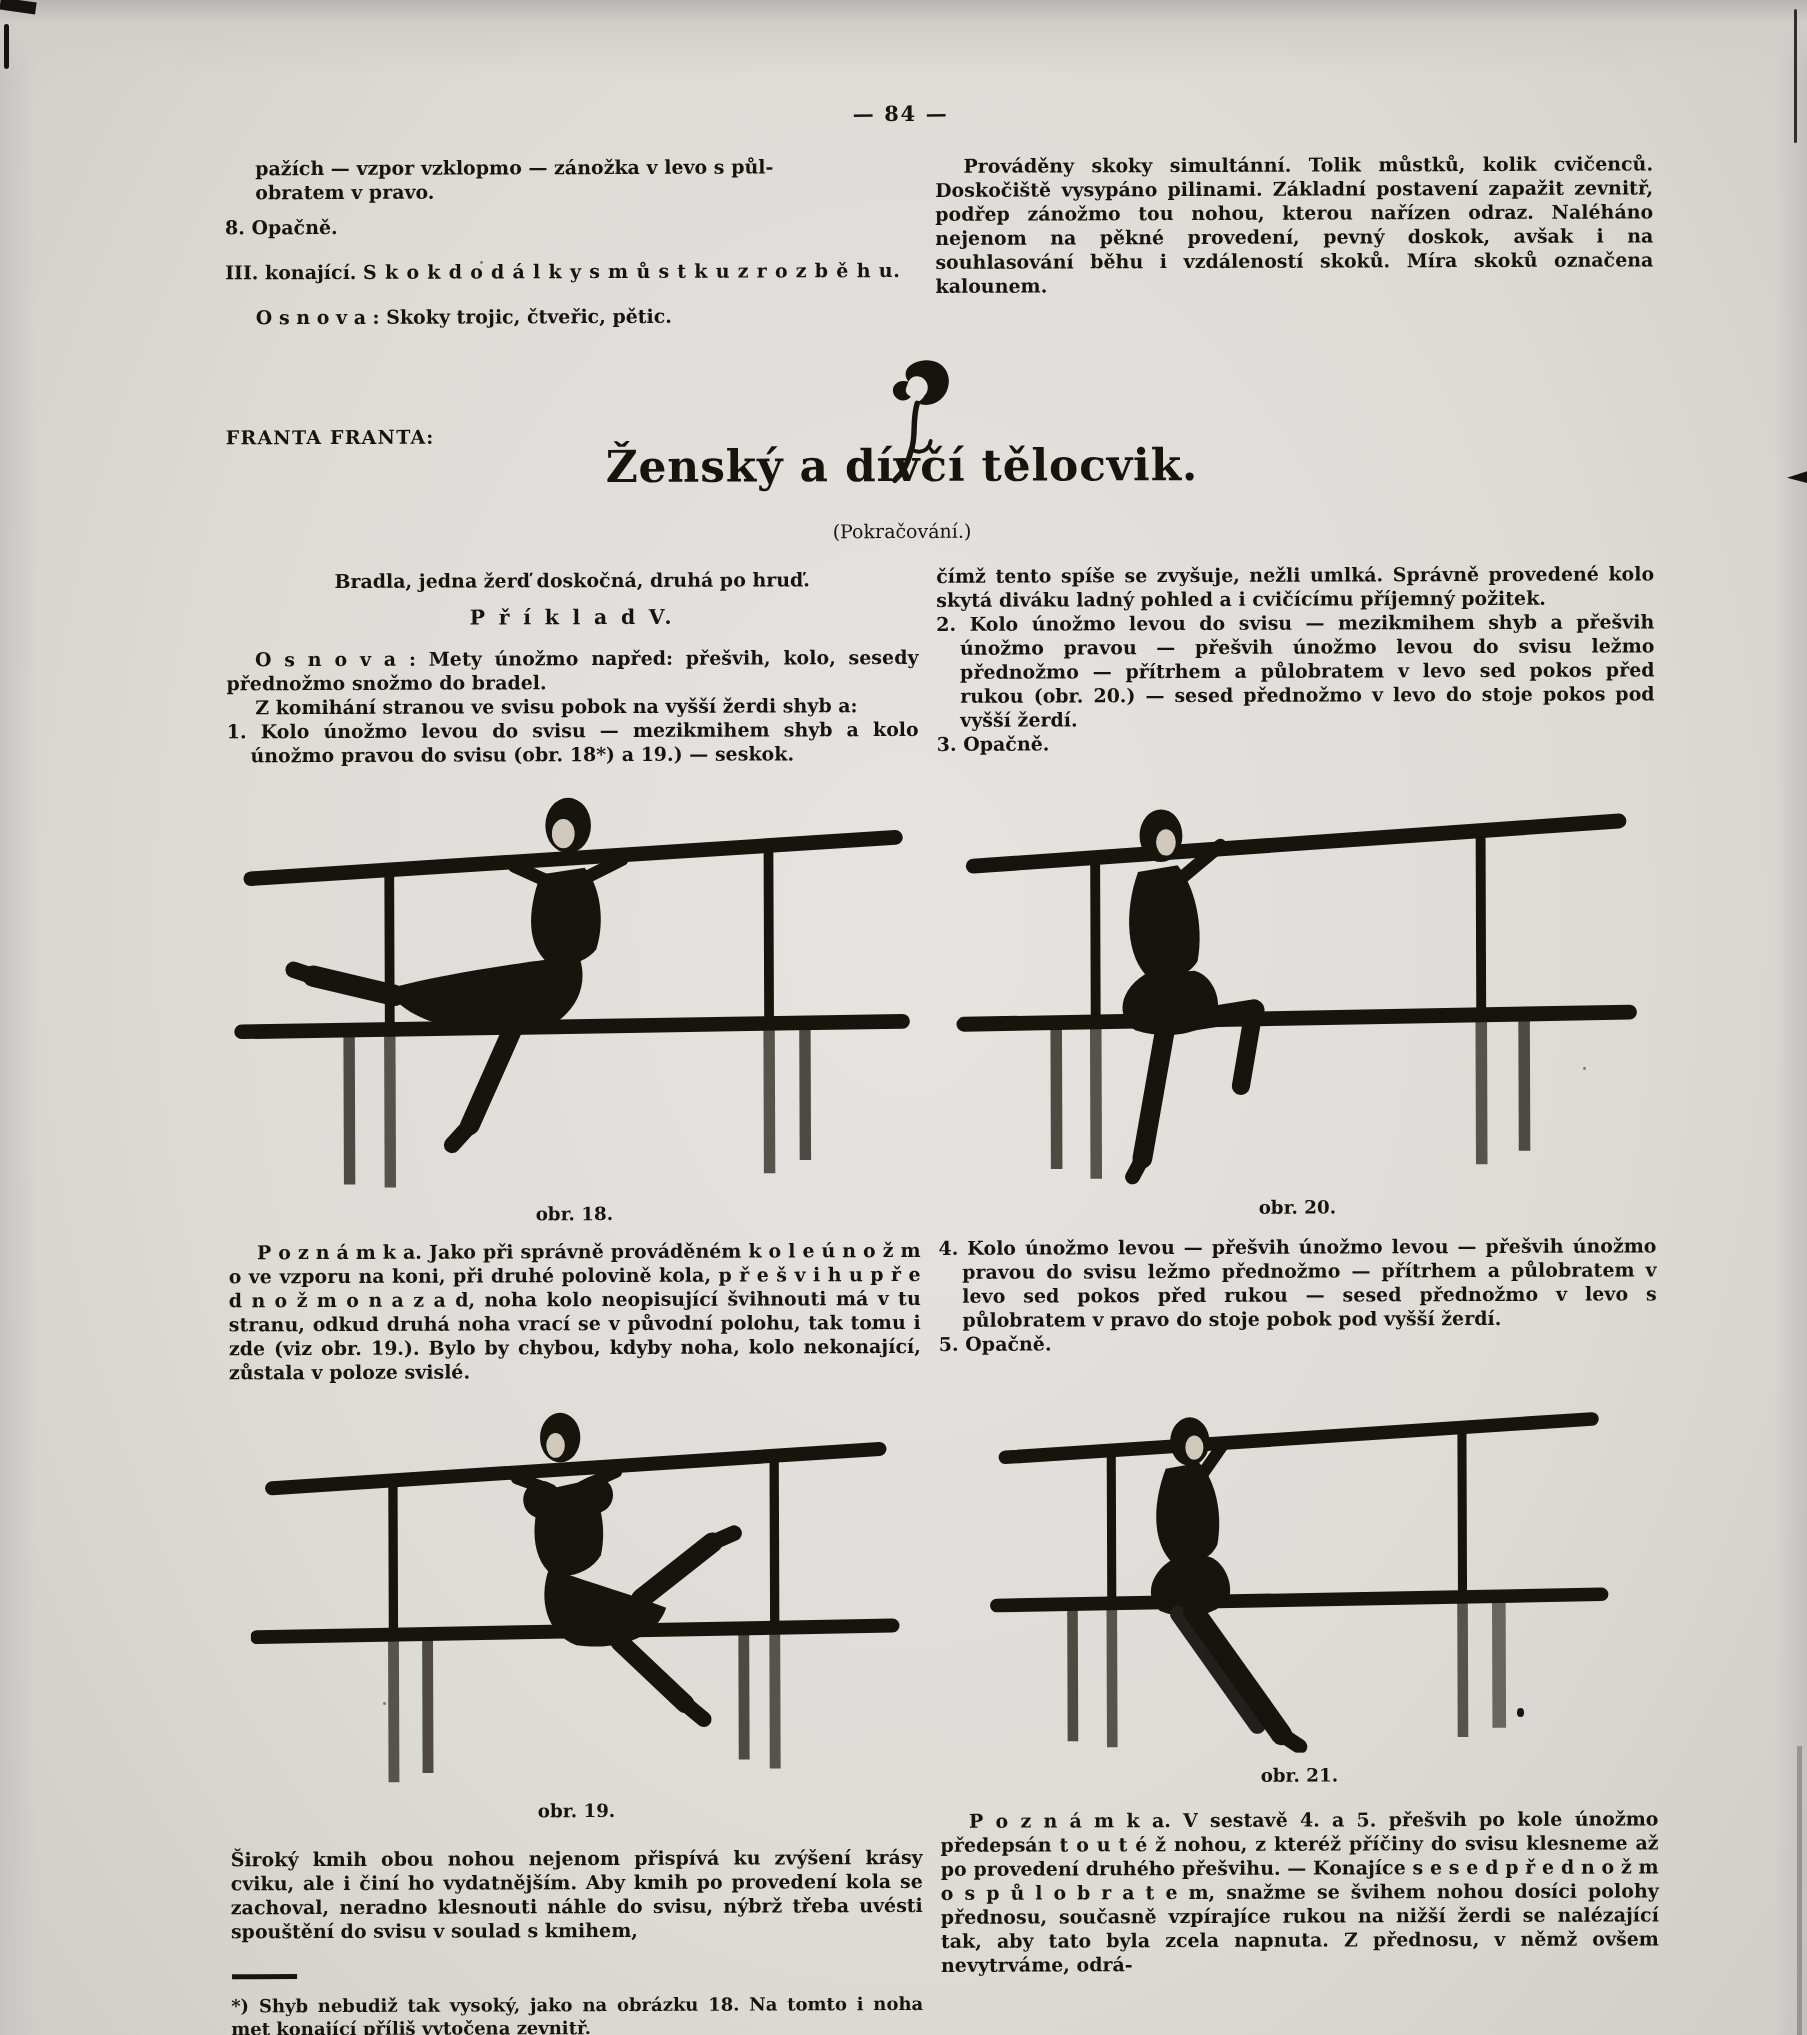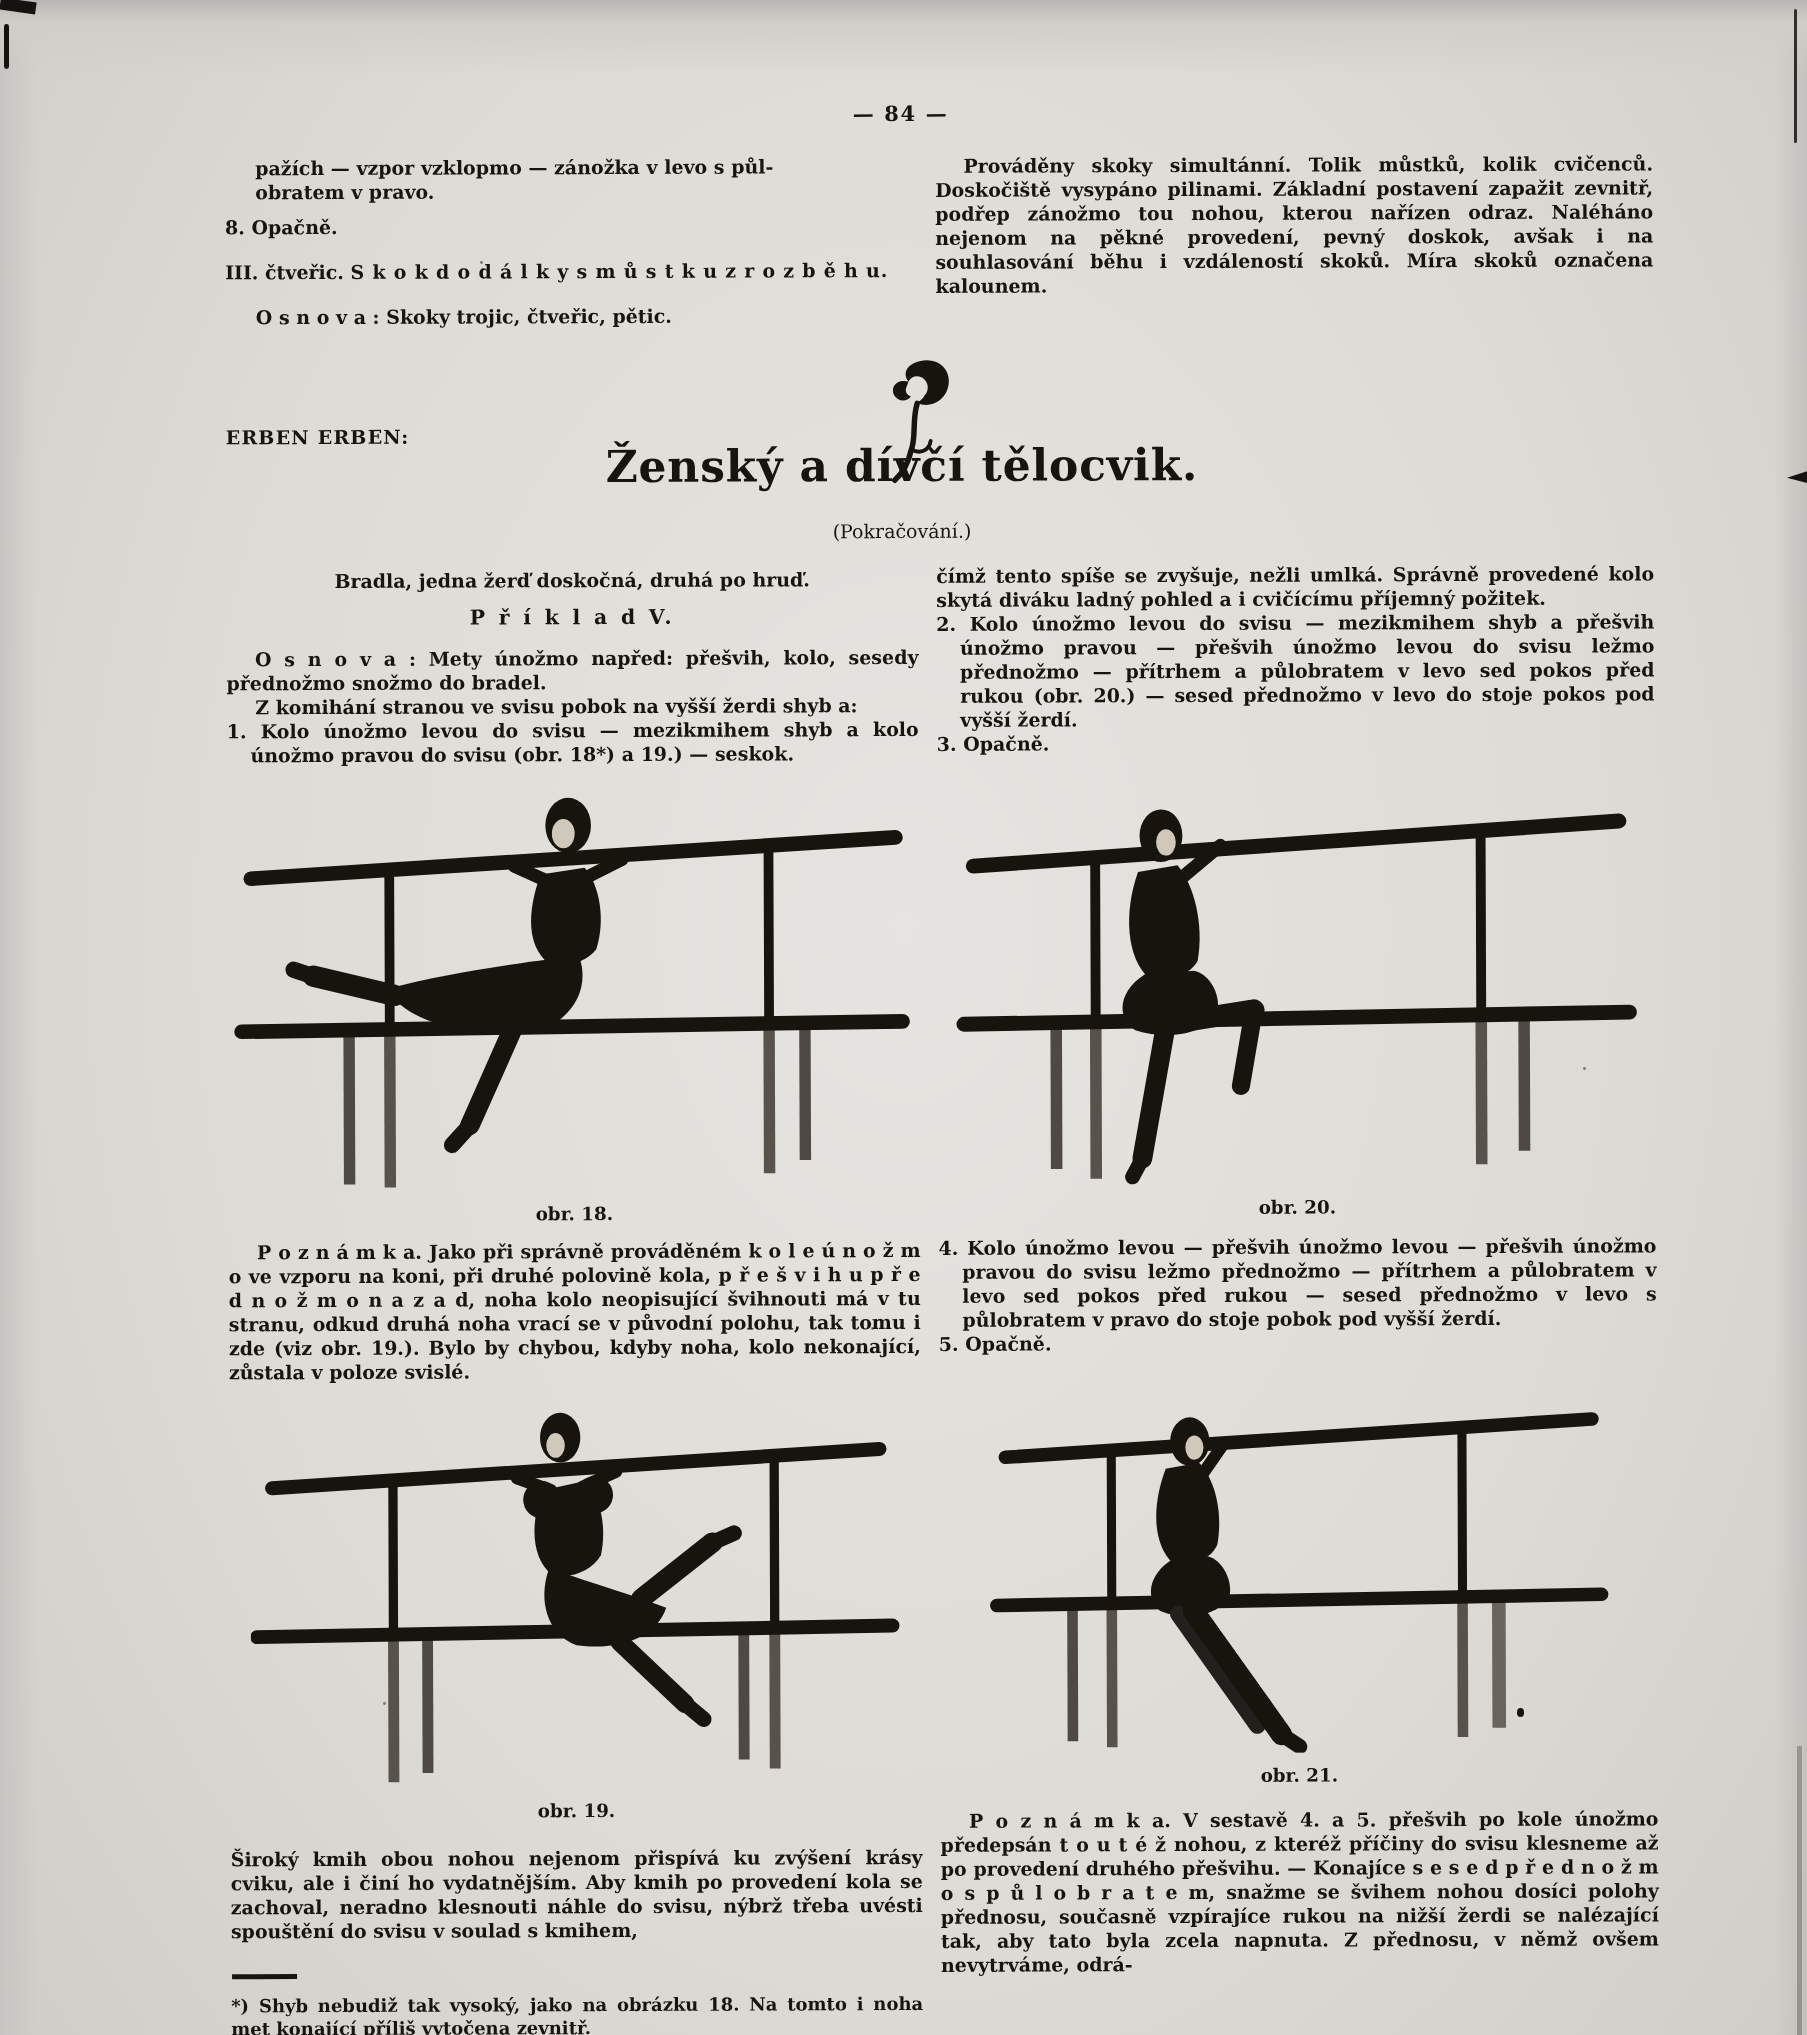--- a/index.html
+++ b/index.html
@@ -55,39 +55,39 @@
   <div class="tilt">
 
     <div class="pageno">— 84 —</div>
 
     <div class="topgrid">
       <div>
         <div class="body-t carry">pažích — vzpor vzklopmo — zánožka v levo s půl-</div>
         <div class="body-t carry">obratem v pravo.</div>
         <div class="body-t mt">8. Opačně.</div>
         <div class="body-t third">
-          <span>III. čtveřic.</span>
+          <span>III. konající.</span>
           <span style="letter-spacing:0.8px;">S k o k  d o  d á l k y  s  m ů s t k u  z  r o z b ě h u.</span>
         </div>
         <div class="body-t osnova-top">O s n o v a :  Skoky trojic, čtveřic, pětic.</div>
       </div>
       <div>
         <p class="body-t indent" style="margin:0;">Prováděny skoky simultánní. Tolik můstků, kolik cvičenců. Doskočiště vysypáno pilinami. Základní postavení zapažit zevnitř, podřep zánožmo tou nohou, kterou nařízen odraz. Naléháno nejenom na pěkné provedení, pevný doskok, avšak i na souhlasování běhu i vzdáleností skoků. Míra skoků označena kalounem.</p>
       </div>
     </div>
 
     <svg class="ornament" viewBox="0 0 120 170">
       <path fill="#17140e" d="M60,8 C88,2 104,24 95,46 C88,62 70,68 57,61 C70,53 75,40 66,31 C59,25 50,27 46,34 C37,22 46,11 60,8 Z"></path>
       <path fill="#17140e" d="M46,34 C30,30 22,42 28,52 C33,60 44,60 49,53 C45,52 41,48 43,42 Z"></path>
       <circle cx="72" cy="56" r="7" fill="#17140e"></circle>
       <path class="ink" stroke-width="7" d="M57,62 C50,84 56,104 49,122 C45,140 37,152 28,160"></path>
       <path class="ink" stroke-width="5" d="M49,120 C60,128 72,122 74,110"></path>
     </svg>
 
-    <div class="author">ERBEN ERBEN:</div>
+    <div class="author">FRANTA FRANTA:</div>
     <div class="title">Ženský a dívčí tělocvik.</div>
     <div class="subtitle">(Pokračování.)</div>
 
     <div class="col-left">
       <div class="sec-head">Bradla, jedna žerď doskočná, druhá po hruď.</div>
       <div class="ex-head">P ř í k l a d  V.</div>
       <p class="body-t indent" style="margin:0;">O s n o v a :  Mety únožmo napřed: přešvih, kolo, sesedy přednožmo snožmo do bradel.</p>
       <p class="body-t indent" style="margin:0;">Z komihání stranou ve svisu pobok na vyšší žerdi shyb a:</p>
       <p class="body-t hang" style="margin:0;">1. Kolo únožmo levou do svisu — mezikmihem shyb a kolo únožmo pravou do svisu (obr. 18*) a 19.) — seskok.</p>
 

